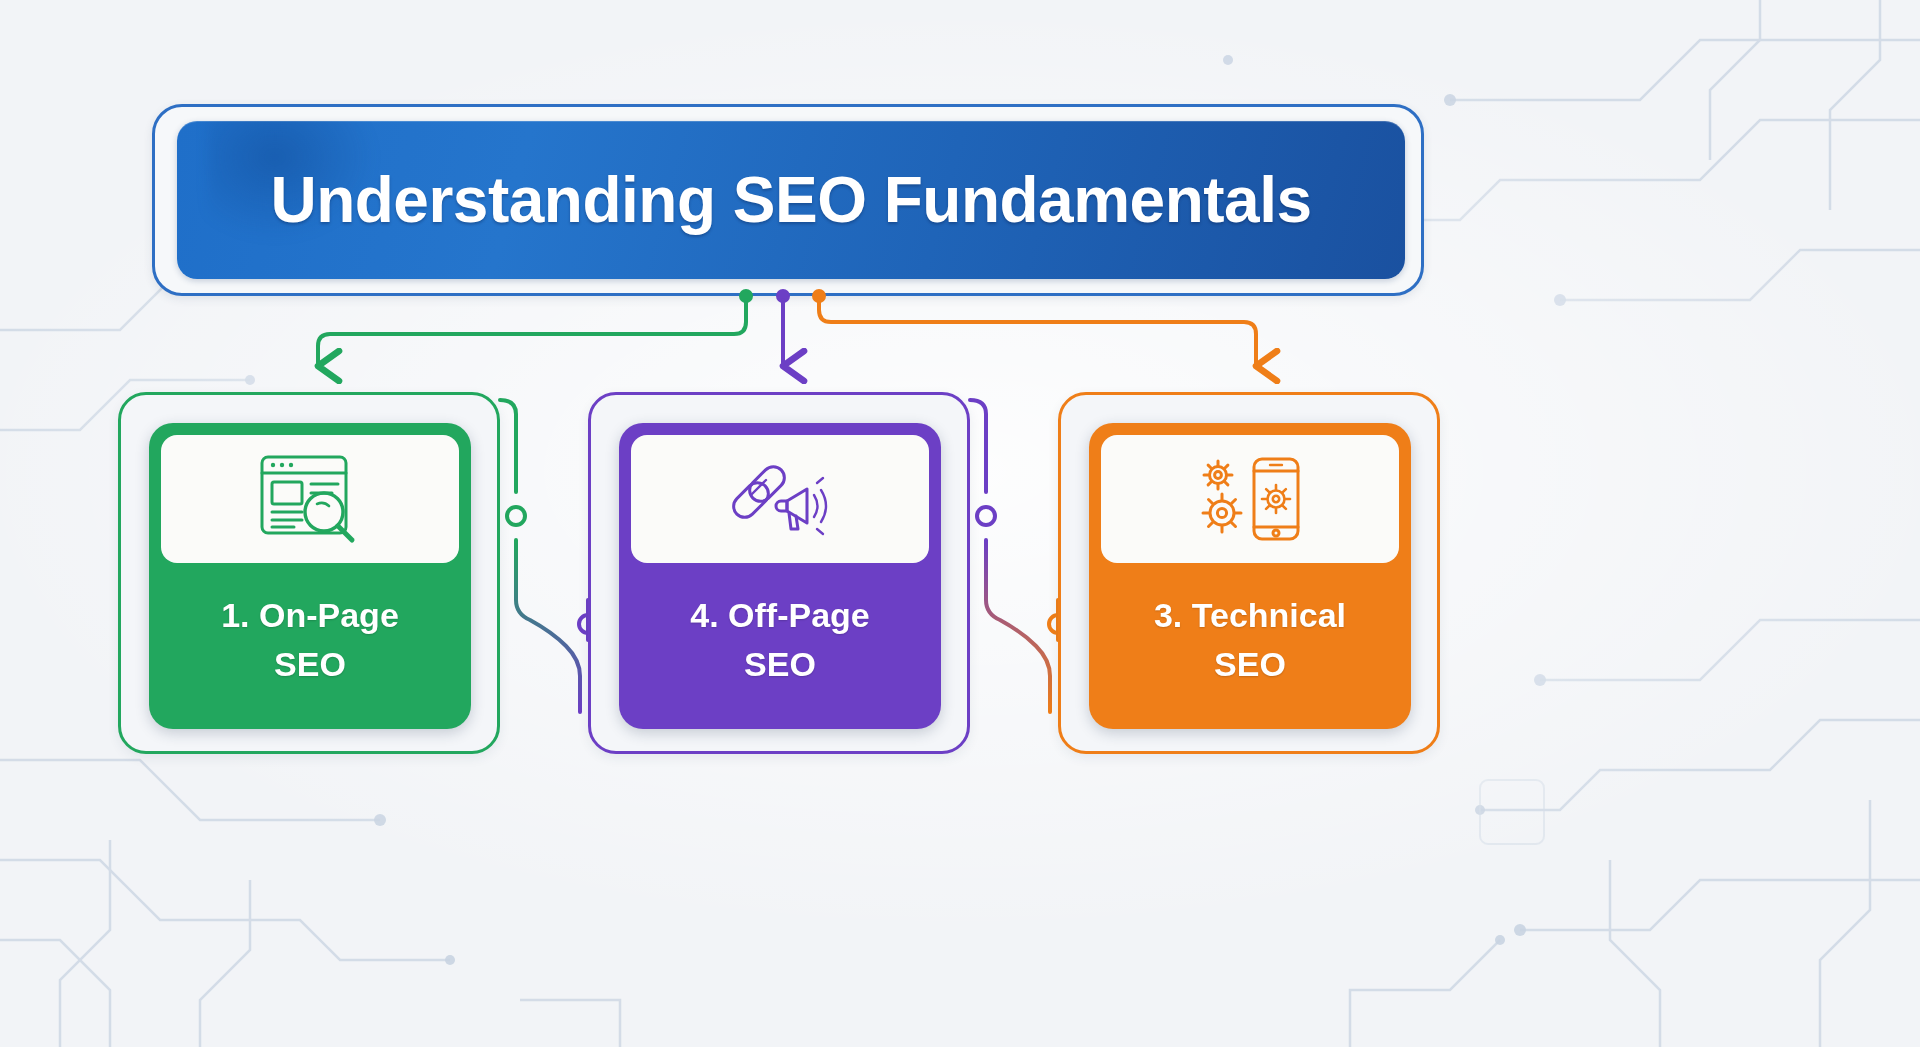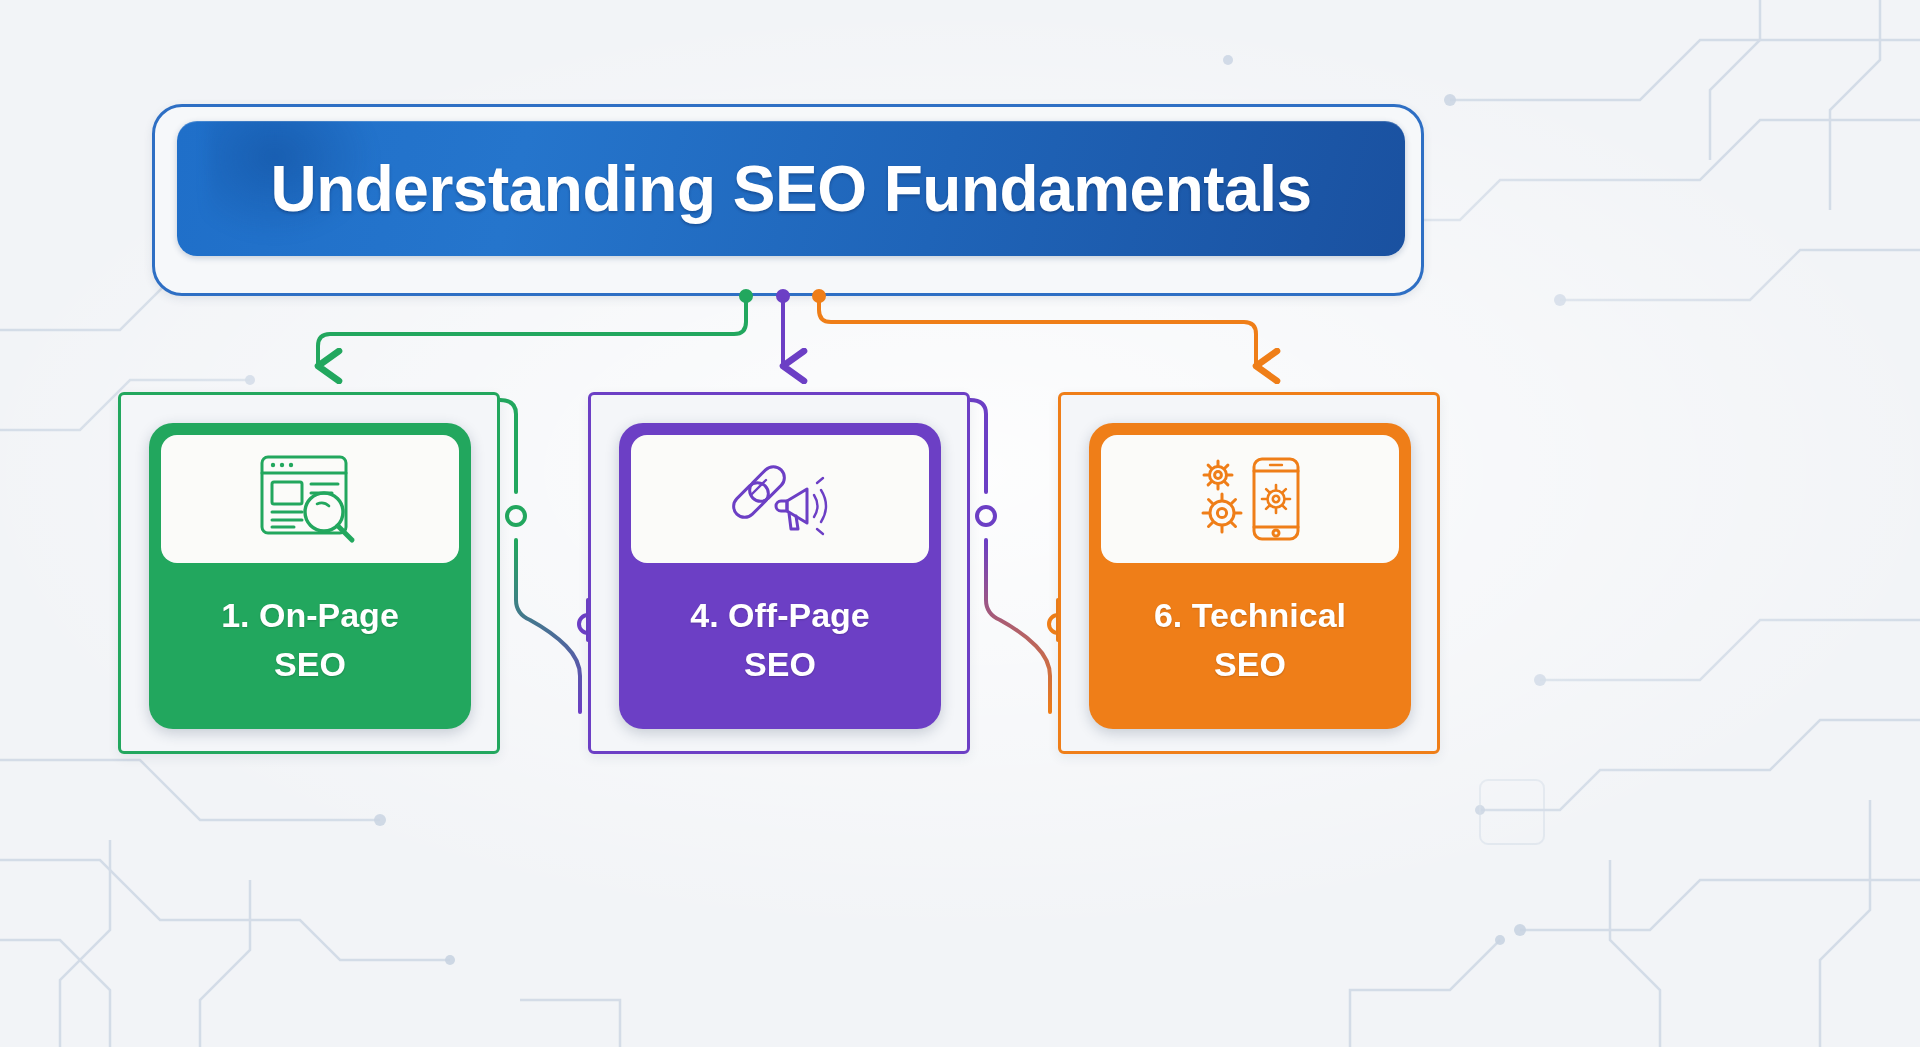--- a/index.html
+++ b/index.html
@@ -32,21 +32,21 @@
     left: 152px; top: 104px;
     width: 1272px; height: 192px;
     border: 3px solid #2e6fc4;
     border-radius: 30px;
     background: #f6f8fa;
     box-shadow: 0 3px 10px rgba(40,60,90,0.10);
   }
   .header-inner {
     position: absolute;
     left: 22px; top: 14px;
-    width: 1228px; height: 135px;
+    width: 1228px; height: 158px;
     border-radius: 20px;
     background: linear-gradient(105deg, #1f6fc9 0%, #2575cc 28%, #1f64b8 62%, #1a51a0 100%);
     display: flex;
     align-items: center;
     justify-content: center;
     box-shadow: inset 0 1px 0 rgba(255,255,255,0.18), 0 2px 6px rgba(20,50,100,0.22);
     overflow: hidden;
   }
   .header-inner::before {
     content:"";
@@ -69,21 +69,21 @@
     position: absolute; left: 0; top: 0;
     width: 1920px; height: 1047px;
     pointer-events: none;
   }
 
   
   .card-outer {
     position: absolute;
     top: 392px;
     width: 382px; height: 362px;
-    border-radius: 6px;
+    border-radius: 28px;
     border: 3px solid var(--accent);
     background: #f4f6f9;
     box-shadow: 0 4px 12px rgba(40,60,90,0.08);
     padding-left: 10px;
   }
   .card-inner {
     position: absolute;
     left: 28px; top: 28px;
     width: 322px; height: 306px;
     border-radius: 24px;
@@ -332,18 +332,18 @@
             <path d="M-9.9 -9.9 L-6.8 -6.8"></path>
               <path d="M9.9 9.9 L6.8 6.8"></path>
             <path d="M-9.9 9.9 L-6.8 6.8"></path>
               <path d="M9.9 -9.9 L6.8 -6.8"></path>
           </g>
         </g>
       </svg>
     </div>
     <div class="card-label">
       <span>
-        <span>6. Technical</span><br>
+        <span>3. Technical</span><br>
         <span>SEO</span>
       </span>
     </div>
   </div>
 </div>
 
 </body></html>

